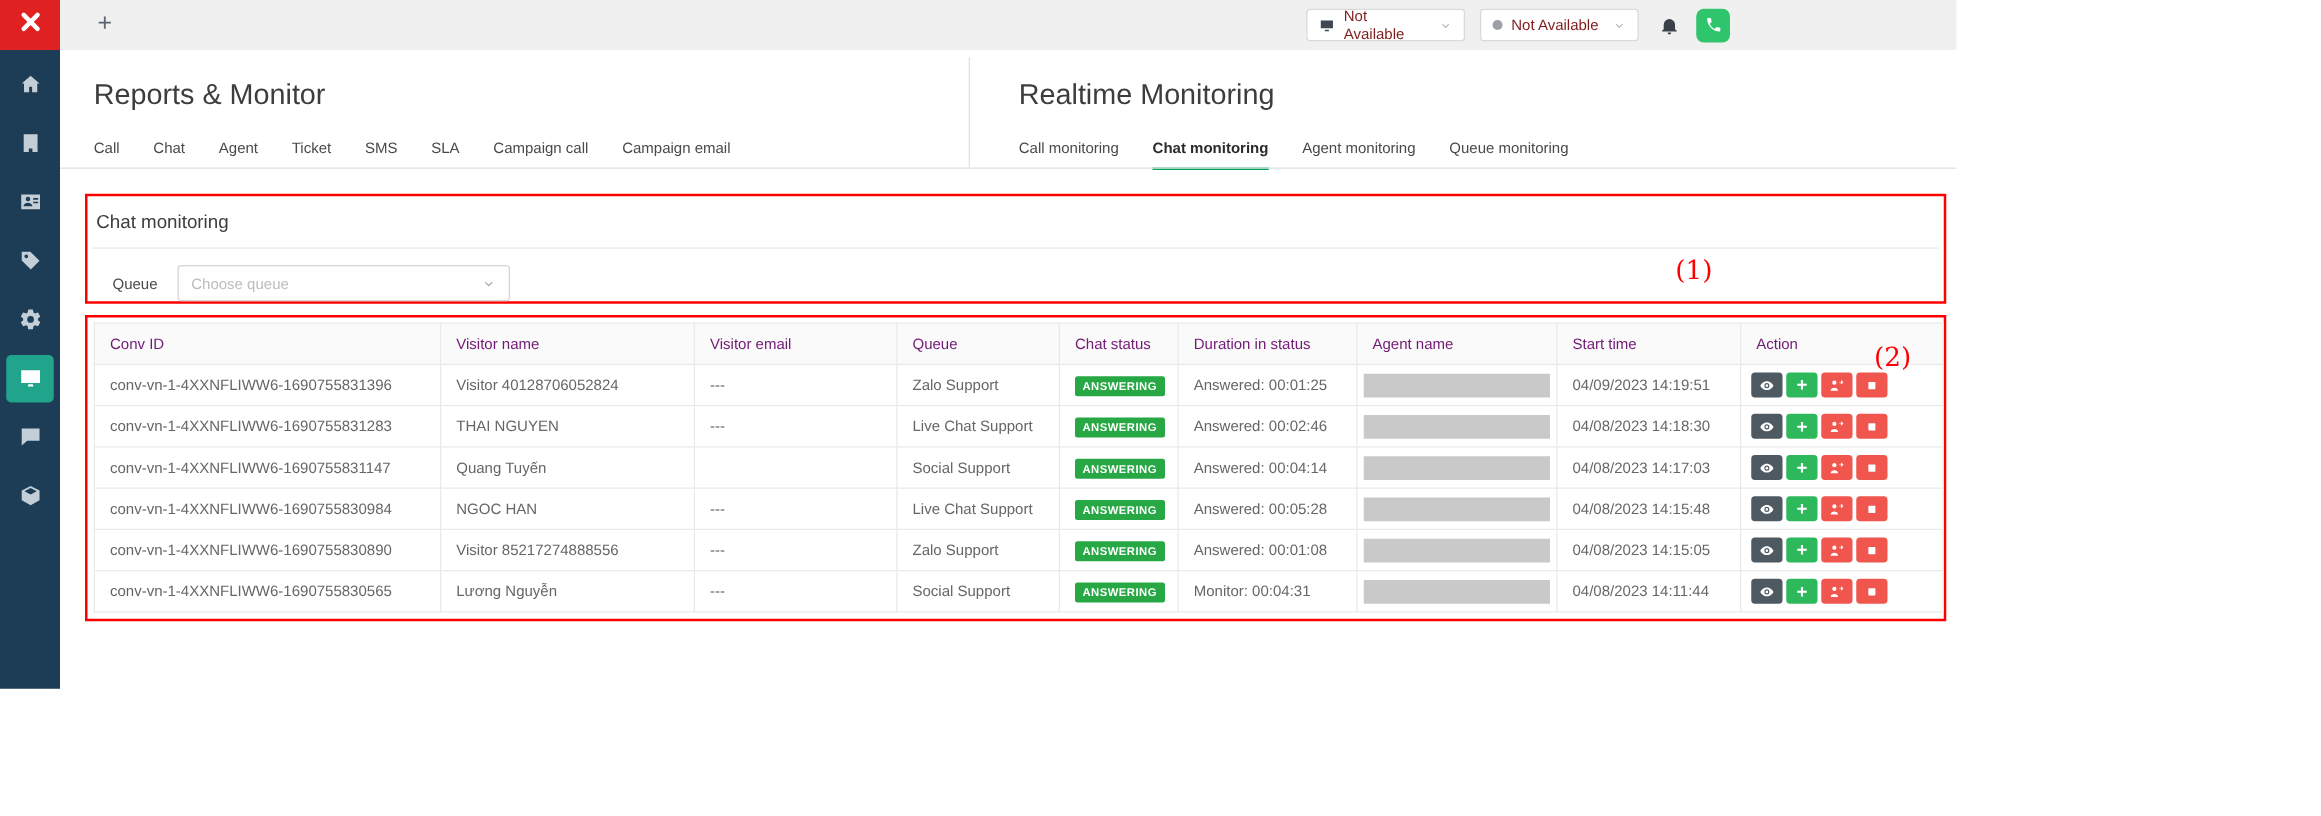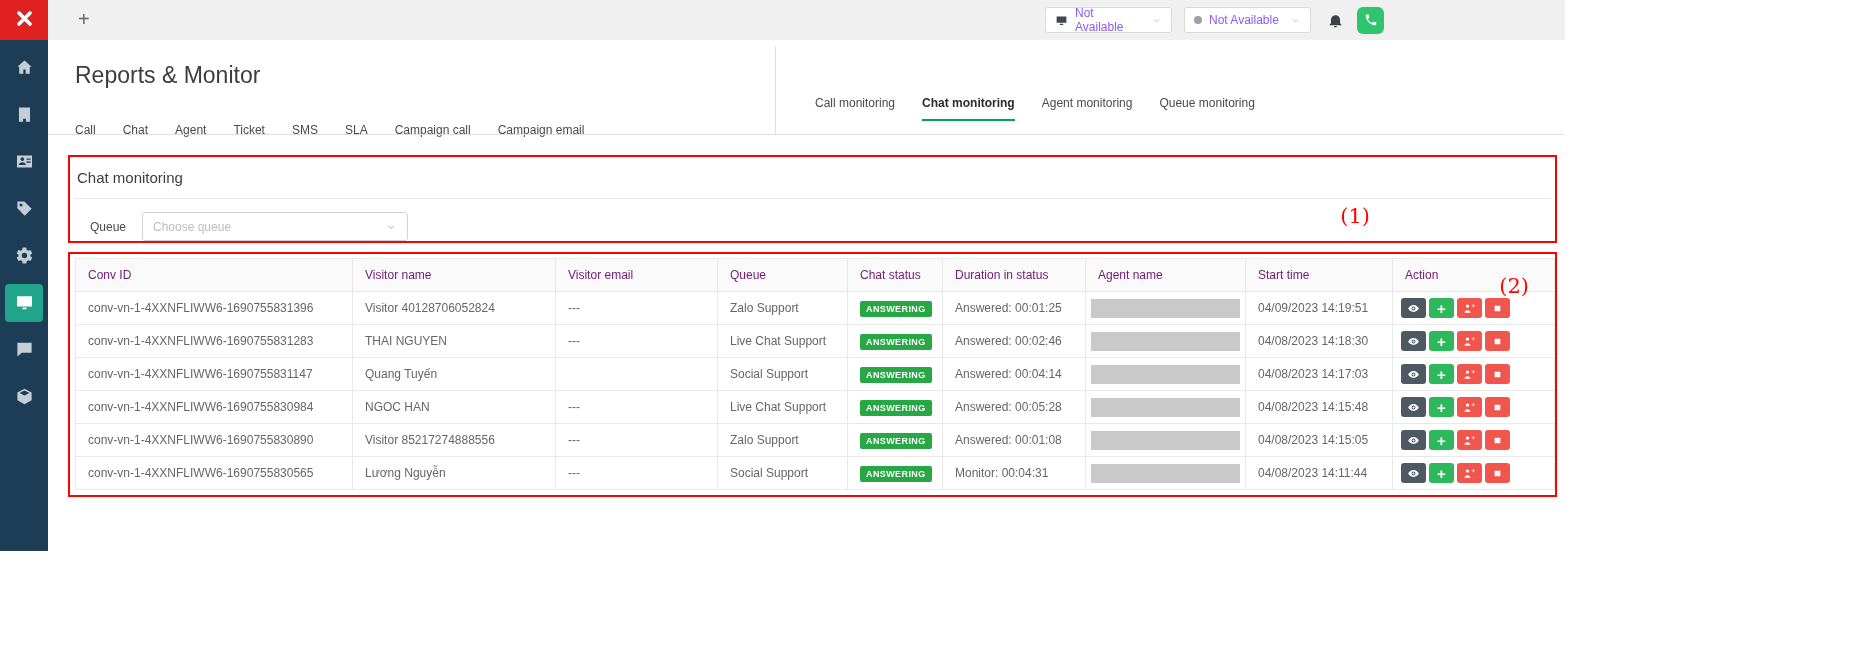--- a/index.html
+++ b/index.html
@@ -14,39 +14,39 @@
   .side-nav { position:absolute; top:44px; left:0; width:48px; display:flex; flex-direction:column; align-items:center; }
   .side-item { width:48px; height:47px; display:flex; align-items:center; justify-content:center; color:#c3ced6; cursor:pointer; }
   .side-icon { width:38px; height:38px; display:flex; align-items:center; justify-content:center; border-radius:4px; }
   .side-item svg { width:19px; height:19px; }
   .side-item.active .side-icon { background:var(--sidebar-active,#20a48c); color:#fff; }
 
   
   .topbar { position:absolute; left:48px; top:0; width:1517px; height:40px; background:var(--topbar-bg,#f0f0f0); }
   .plus { position:absolute; left:30px; top:9px; font-size:20px; color:#5c6670; cursor:pointer; line-height:1; }
   .topbar-right { position:absolute; right:181px; top:0; height:40px; display:flex; align-items:center; }
-  .status-select { height:26px; width:127px; background:#fff; border:1px solid #d9d9d9; border-radius:3px; display:flex; align-items:center; gap:7px; padding:0 9px; font-size:12px; color:#8b5cf6; cursor:pointer; }
+  .status-select { height:26px; width:127px; background:#fff; border:1px solid #d9d9d9; border-radius:3px; display:flex; align-items:center; gap:7px; padding:0 9px; font-size:12px; color:#7f1d1d; cursor:pointer; }
   .status-select + .status-select { margin-left:12px; }
   .status-select .sel-ico { display:flex; color:#3f4750; }
   .status-select .sel-ico svg { width:13px; height:13px; }
   .status-select .chev { margin-left:auto; display:flex; color:#b5b5b5; }
   .status-select .chev svg { width:11px; height:11px; }
   .dot { width:8px; height:8px; border-radius:50%; background:#9aa0a6; }
   .bell { margin-left:16px; display:flex; color:#3a4149; cursor:pointer; }
   .bell svg { width:17px; height:17px; }
   .phone-btn { margin-left:13px; width:27px; height:27px; border-radius:6px; background:var(--phone-green,#2fc56d); display:flex; align-items:center; justify-content:center; color:#fff; border:none; cursor:pointer; }
   .phone-btn svg { width:14px; height:14px; }
 
   
   .content { position:absolute; left:48px; top:40px; width:1517px; height:511px; background:#fff;padding-left:12px; }
   .panel-head { position:absolute; top:22px; }
   .reports-head { left:27px; }
   .monitoring-head { left:767px; }
   .panel-title { font-size:23px; font-weight:500; color:#3d3d3d; }
-  .tabs { display:flex; gap:27px; margin-top:34px; font-size:12px; color:#4a4a4a; }
+  .tabs { display:flex; gap:27px; margin-top:22px; font-size:12px; color:#4a4a4a; }
   .tab { cursor:pointer; padding-bottom:9px; border-bottom:2px solid transparent; white-space:nowrap; }
   .tab.active { color:#2b2b2b; font-weight:700; border-bottom:2px solid var(--tab-active-green,#00a65a); }
   .v-divider { position:absolute; left:727px; top:6px; width:1px; height:88px; background:#e0e0e0; }
   .hr { position:absolute; left:0; top:94px; width:1517px; height:1px; background:#e0e0e0; }
 
   
   .annot { position:absolute; border:2px solid var(--annotation-red,#ff0000); }
   .annot-1 { left:20px; top:115px; width:1489px; height:88px; }
   .annot-2 { left:20px; top:212px; width:1489px; height:245px; }
   .annot-num { position:absolute; color:var(--annotation-red,#ff0000); font-family:"DejaVu Serif", serif; font-size:21px; }
@@ -201,20 +201,21 @@
             <div class="tab">Agent</div>
             <div class="tab">Ticket</div>
             <div class="tab">SMS</div>
             <div class="tab">SLA</div>
             <div class="tab">Campaign call</div>
             <div class="tab">Campaign email</div>
           </div>
       </section>
       <div class="v-divider"></div>
       <section class="panel-head monitoring-head">
+        <h1 class="panel-title">Realtime Monitoring</h1>
         <div class="tabs" id="monitoring-tabs">
             <div class="tab">Call monitoring</div>
             <div class="tab active">Chat monitoring</div>
             <div class="tab">Agent monitoring</div>
             <div class="tab">Queue monitoring</div>
           </div>
       </section>
       <div class="hr"></div>
 
       <div class="annot annot-1">

